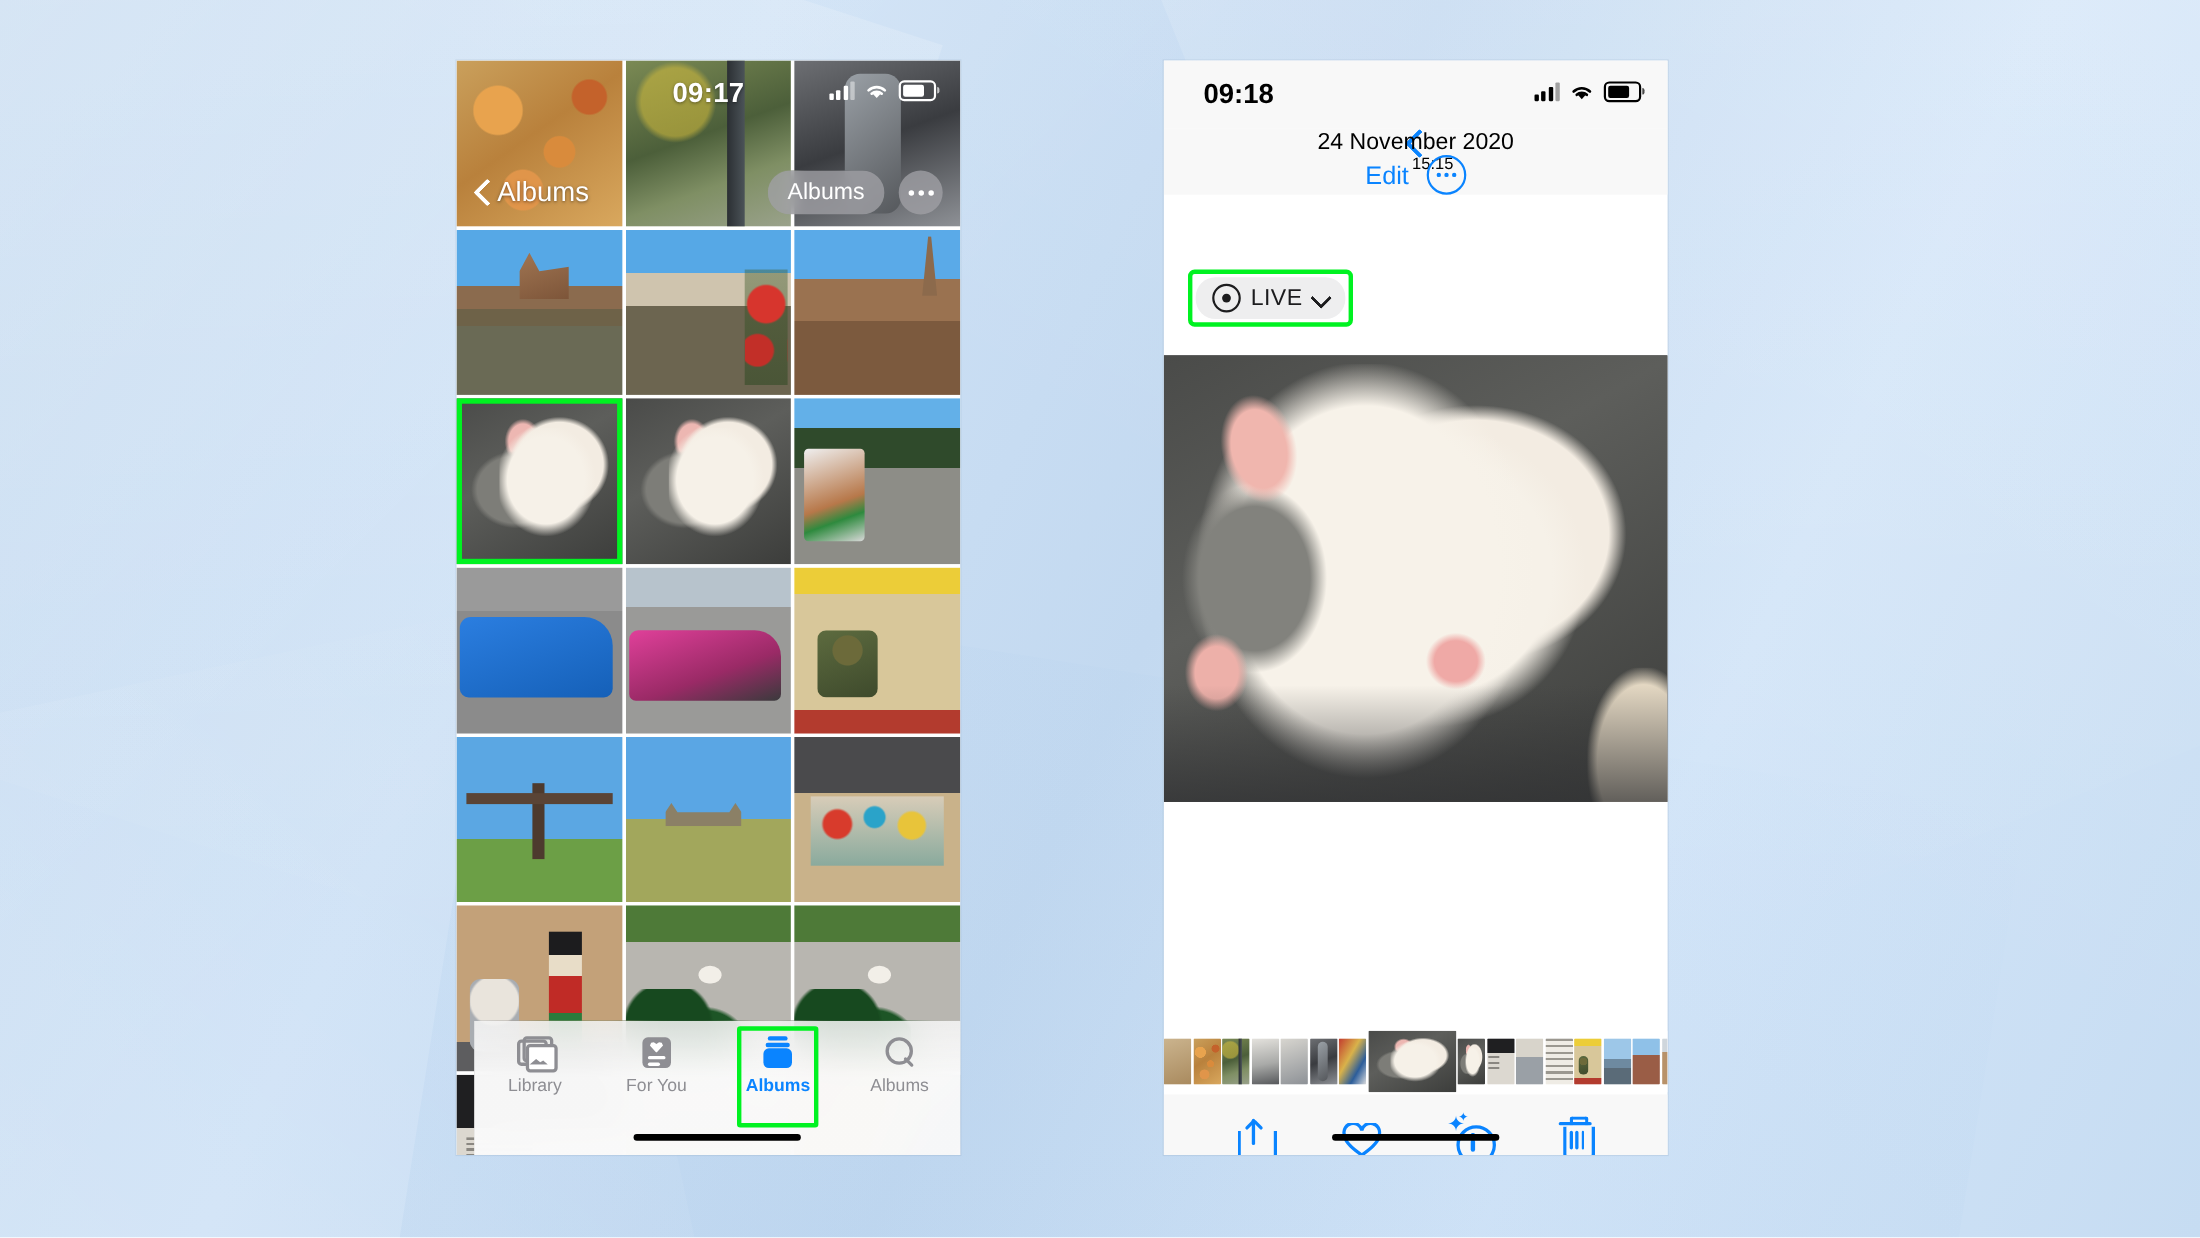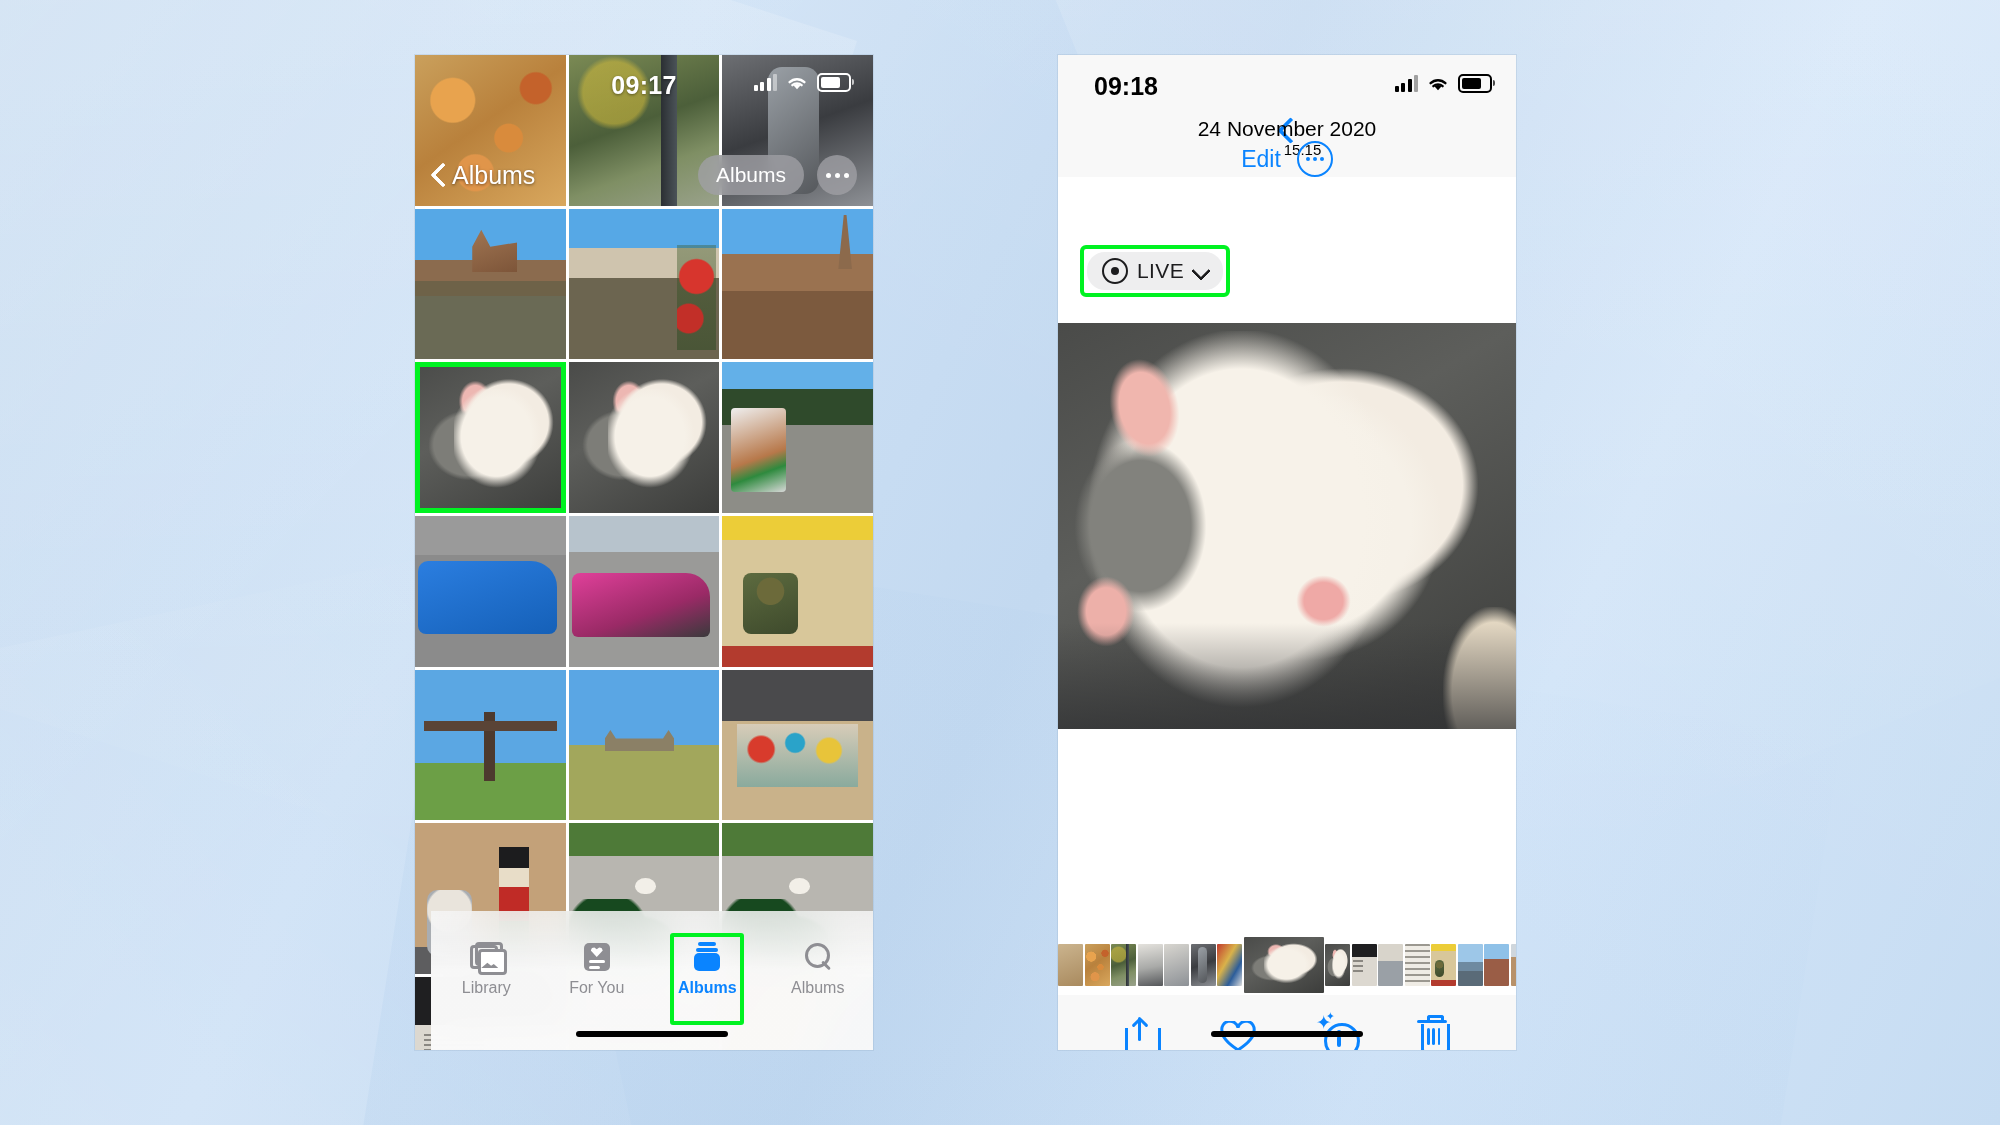--- a/index.html
+++ b/index.html
@@ -88,21 +88,21 @@
     width:40px;height:40px;border-radius:50%;background:rgba(160,160,165,.78);
     display:flex;align-items:center;justify-content:center;gap:4px;
   }
   .dots-btn i{width:5px;height:5px;border-radius:50%;background:#fff;display:block}
 
   
   .tabbar {
     position:absolute;left:16px;right:0;bottom:0;height:108px;z-index:8;
     background:linear-gradient(to bottom, rgba(246,246,246,.86), rgba(250,250,250,.98) 42%);
     backdrop-filter: blur(18px);
-    display:flex; align-items:flex-start; padding-top:31px;
+    display:flex; align-items:flex-start; padding-top:14px;
   }
   .tab { flex:1; display:flex; flex-direction:column; align-items:center; gap:7px; position:relative; }
   .tab .tlabel { font-size:16px; color:#8e8e93; }
   .tab.active .tlabel { color:#0a84ff; font-weight:600; }
   .tab .ticon { width:34px; height:30px; position:relative; }
   .hl-box { position:absolute; left:50%; transform:translateX(-50%); top:-9px;
             width:66px; height:84px; border:4px solid #00f221; border-radius:3px; }
   .home-ind { position:absolute; left:50%; transform:translateX(-50%); bottom:13px;
               width:152px; height:6px; background:#000; border-radius:4px; }
 

